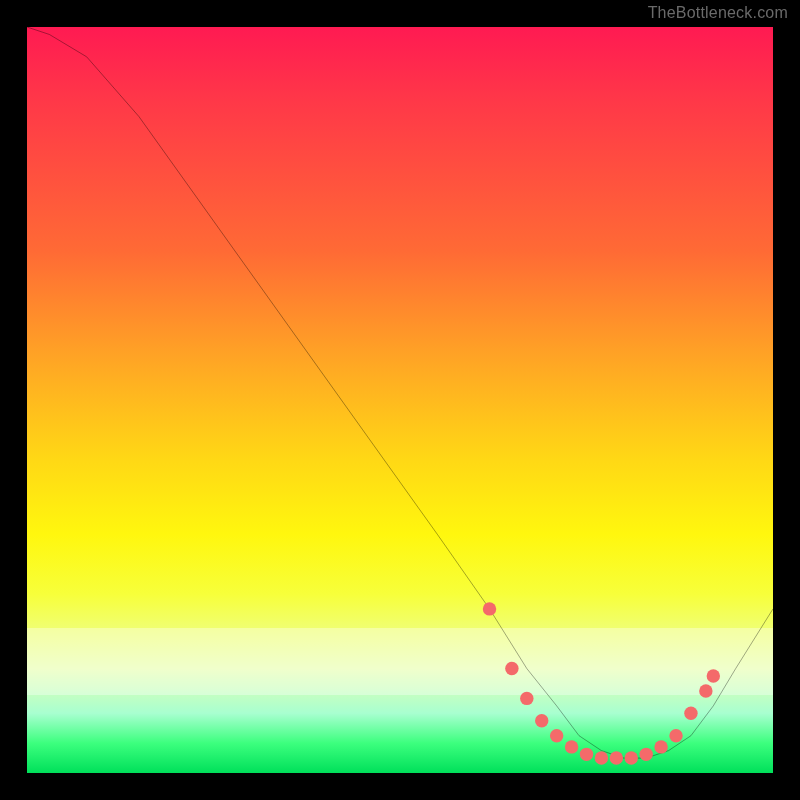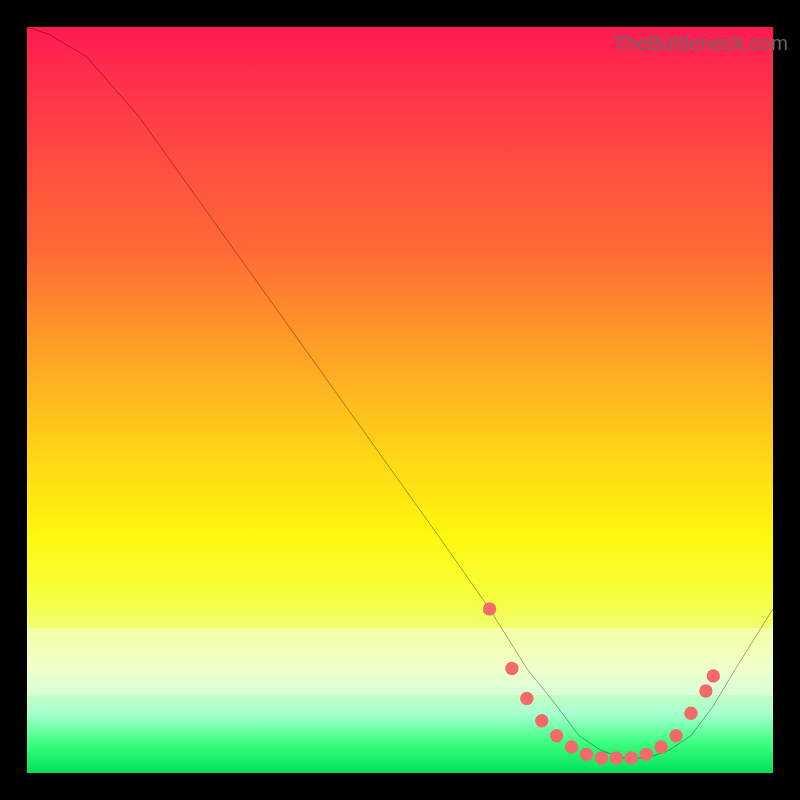--- a/index.html
+++ b/index.html
@@ -60,25 +60,24 @@
     left: 0;
     top: 0;
     width: 100%;
     height: 100%;
   }
   .watermark {
     position: absolute;
     top: 4px;
     right: 12px;
     color: #6a6a6a;
-    font-size: 20px;
+    font-size: 16px;
     font-weight: 500;
     letter-spacing: 0.2px;
     user-select: none;
-    margin-top: 28px;
   }
 </style>
 </head>
 <body>
 
 <div class="stage">
 
   <div class="plot-area">
     <div class="gradient"></div>
     <div class="pale-band"></div>

